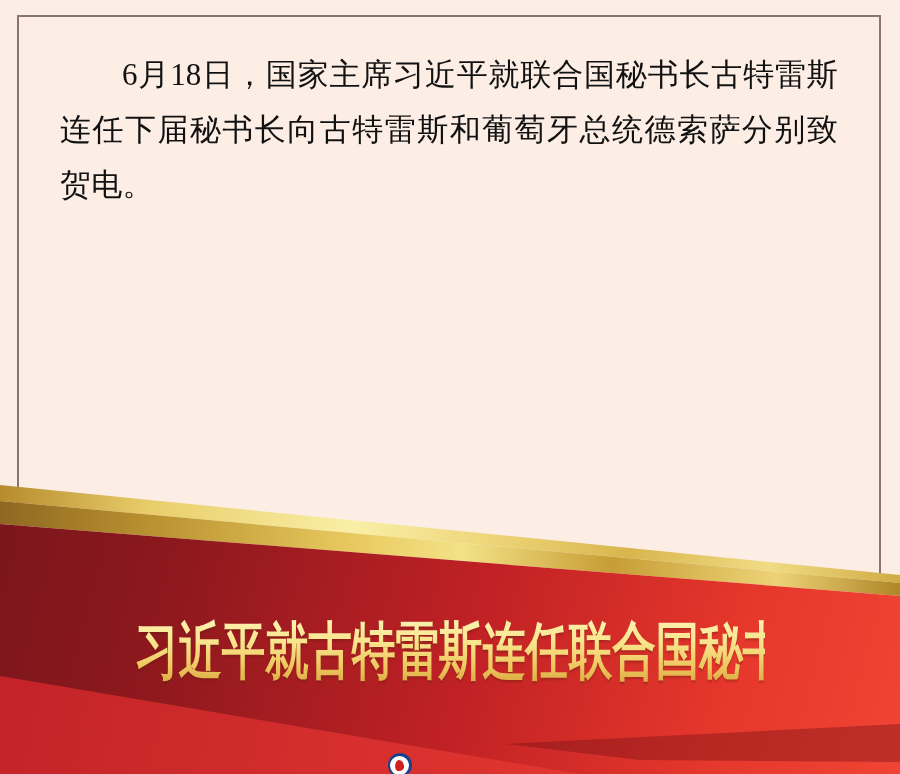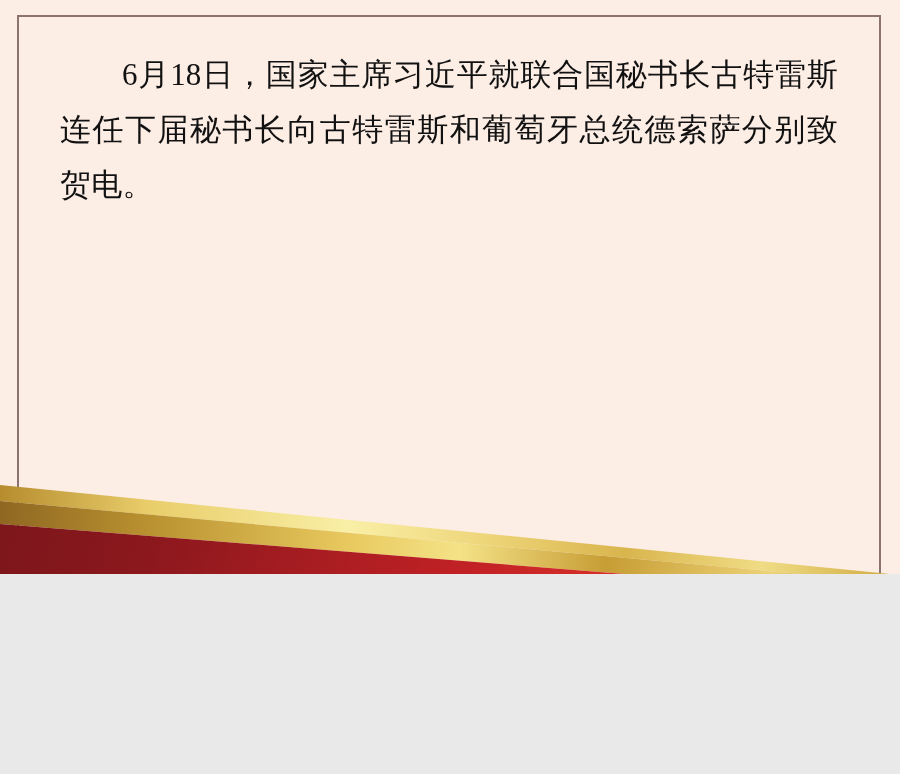--- a/index.html
+++ b/index.html
@@ -4,21 +4,21 @@
 <style>
   html, body {
     margin: 0;
     padding: 0;
     background: #e9e9e9;
     font-family: "Liberation Serif", "DejaVu Serif", serif;
   }
   .poster {
     position: relative;
     width: 900px;
-    height: 574px;
+    height: 774px;
     overflow: hidden;
     background: #fcede5;
   }
   
   .panel-frame {
     position: absolute;
     left: 17px;
     top: 15px;
     width: 860px;
     height: 565px;

